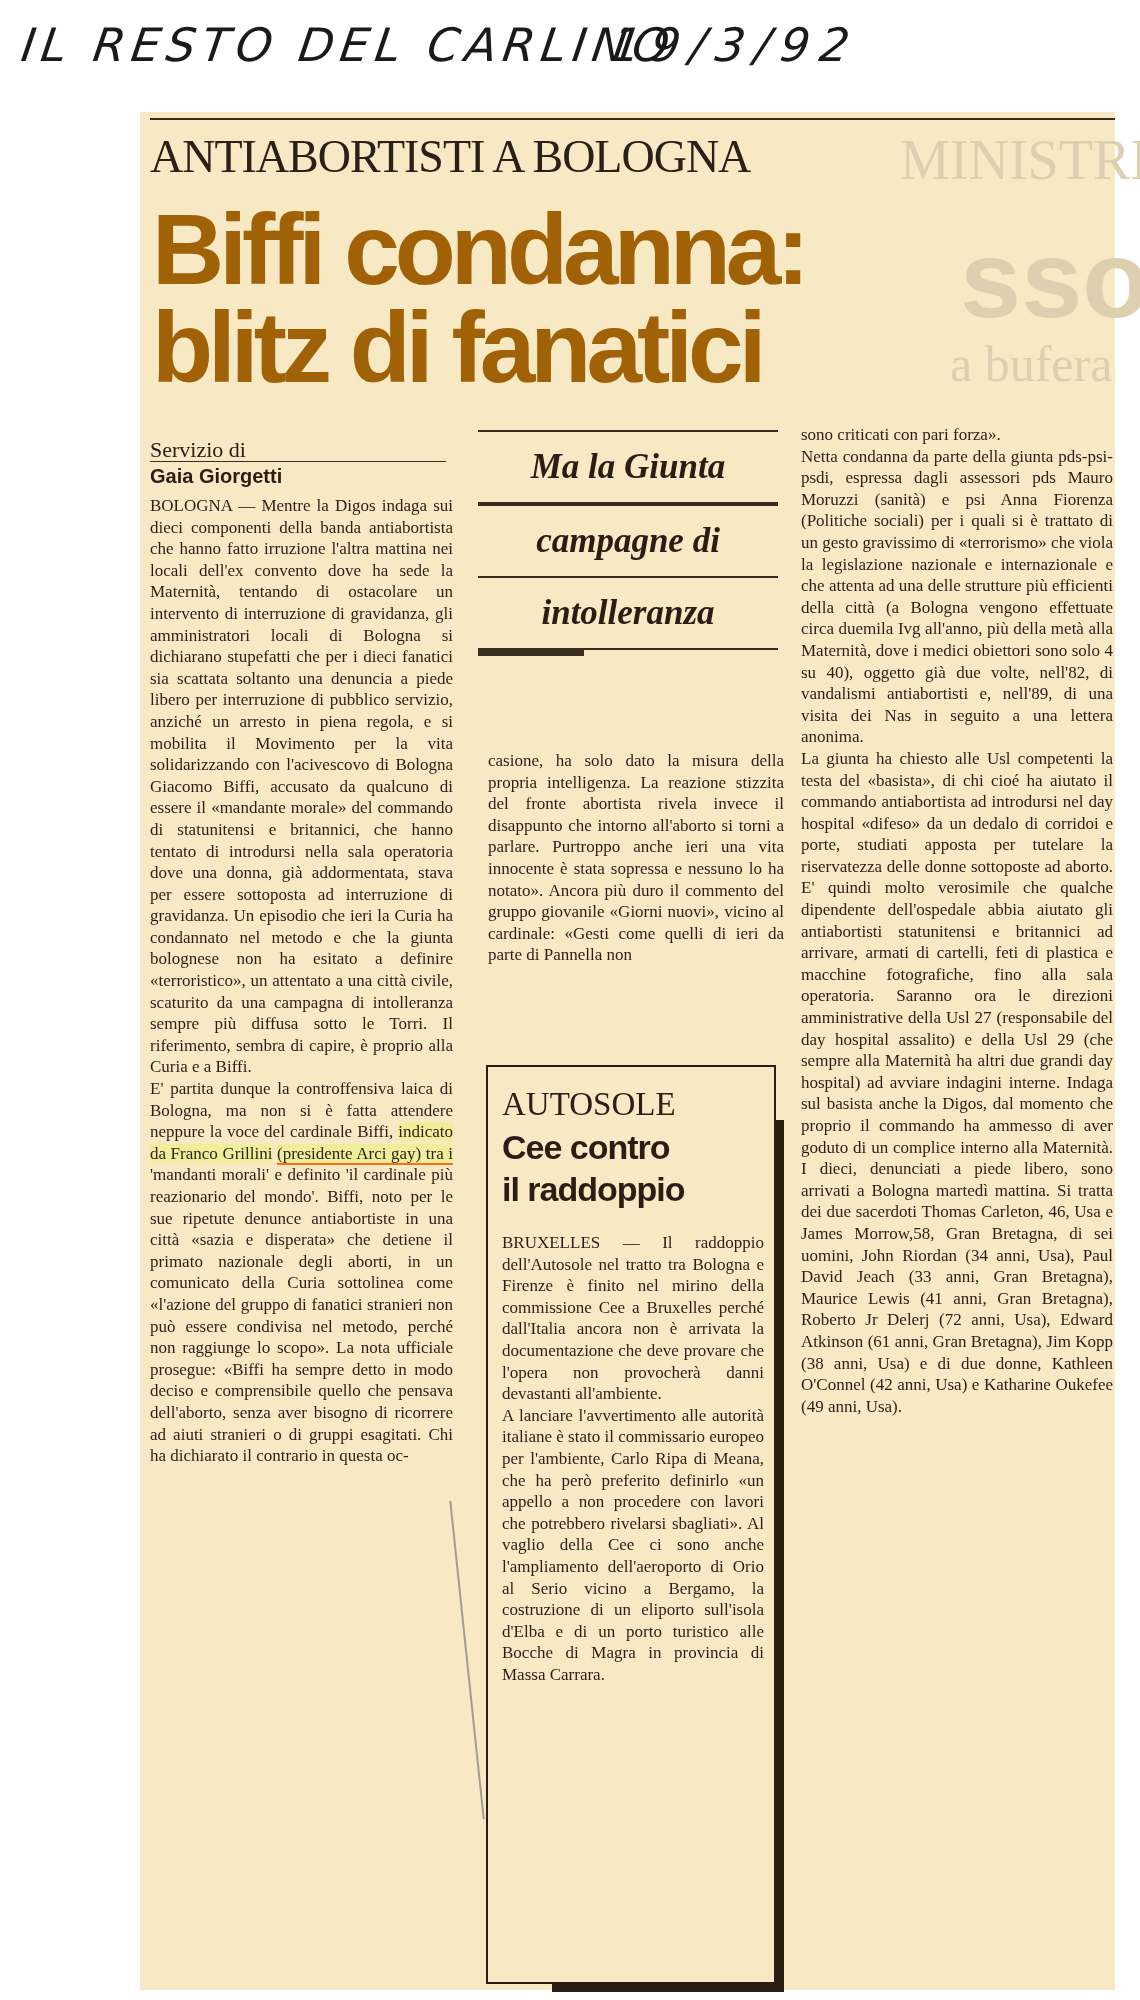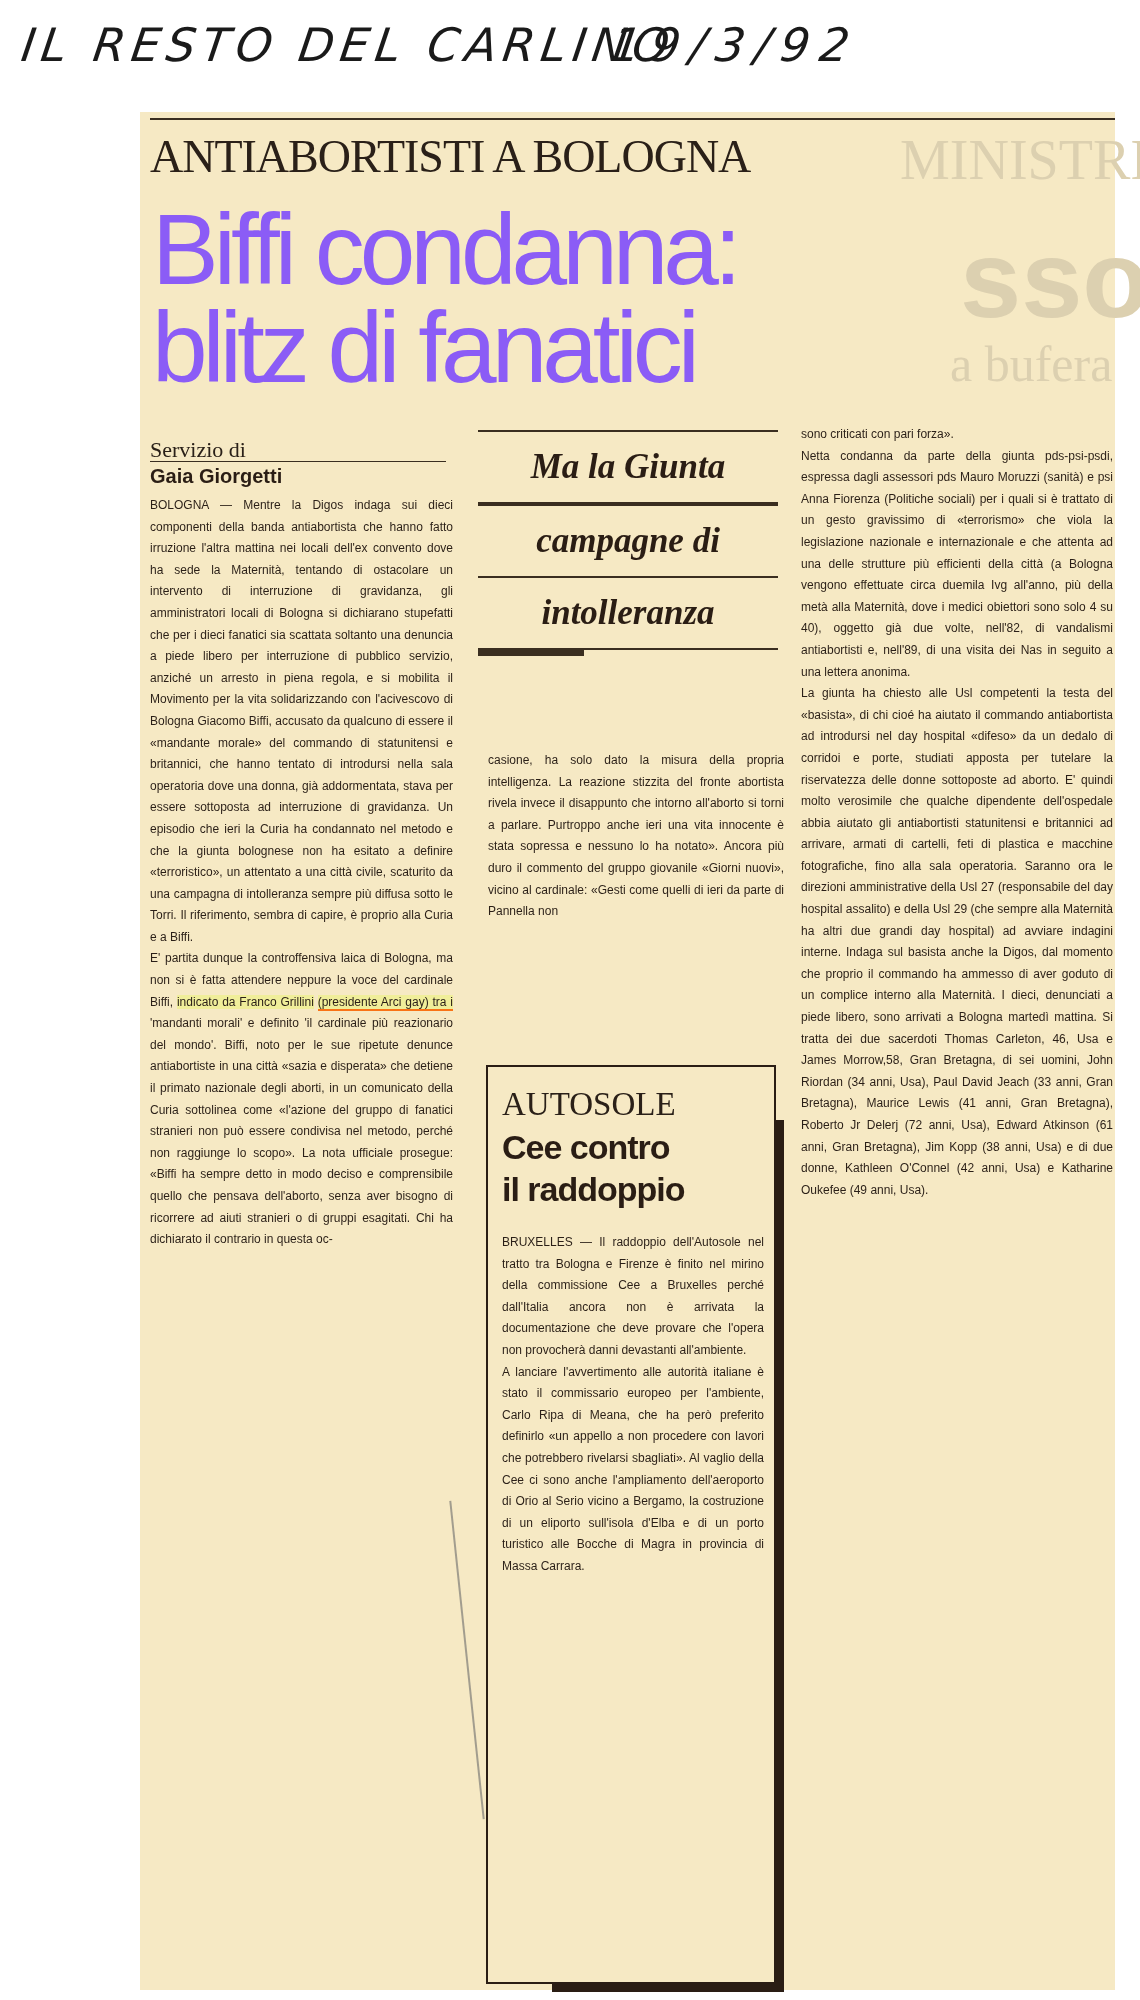--- a/index.html
+++ b/index.html
@@ -4,22 +4,22 @@
 <style>
   html,body{margin:0;padding:0;background:#ffffff;}
   body{width:1140px;height:2000px;position:relative;overflow:hidden;font-family:"Liberation Sans",sans-serif;}
   .handwriting{position:absolute;top:18px;font-family:"DejaVu Sans",sans-serif;font-style:italic;font-weight:300;font-size:46px;color:#1a1a1a;letter-spacing:6px;transform:skewX(-8deg);}
   #hw-paper{left:22px;}
   #hw-date{left:612px;letter-spacing:10px;}
   .clip{position:absolute;left:140px;top:112px;width:975px;height:1878px;background:#f6e9c4;}
   .clip-top-rule{position:absolute;left:150px;top:118px;width:965px;height:2px;background:#3a2e20;}
   .ghost{position:absolute;color:#dcd0b0;font-family:"Liberation Serif",serif;}
   .kicker{position:absolute;left:150px;top:130px;font-family:"Liberation Serif",serif;font-size:46px;color:#2a2018;letter-spacing:-1px;white-space:nowrap;}
-  .headline{position:absolute;left:152px;top:200px;font-family:"Liberation Sans",sans-serif;font-weight:normal;font-size:100px;line-height:98px;color:#8b5cf6;letter-spacing:-5px;}
-  .col{position:absolute;font-family:Liberation Sans, sans-serif;font-size:12px;line-height:21.6px;color:#2a1f17;text-align:justify;hyphens:none;}
+  .headline{position:absolute;left:152px;top:200px;font-family:"Liberation Sans",sans-serif;font-weight:bold;font-size:100px;line-height:98px;color:#a16207;letter-spacing:-5px;}
+  .col{position:absolute;font-family:Liberation Serif, serif;font-size:17px;line-height:21.6px;color:#2a1f17;text-align:justify;hyphens:none;}
   .col p{margin:0;text-indent:0;}
   #col1{left:150px;top:495px;width:303px;}
   #col2{left:488px;top:750px;width:296px;}
   #col3{left:801px;top:424px;width:312px;}
   .byline-label{position:absolute;left:150px;top:437px;font-family:Liberation Serif, serif;font-size:22px;color:#2a2018;}
   .byline-rule{position:absolute;left:150px;top:461px;width:296px;height:1px;background:#3a2e20;}
   .byline-name{position:absolute;left:150px;top:465px;font-weight:bold;font-size:20px;color:#2a1d14;}
   .pull{position:absolute;left:478px;top:430px;width:300px;}
   .pull-rule{height:2px;background:#3a2e20;}
   .pull-line{font-family:"Liberation Serif",serif;font-style:italic;font-weight:bold;font-size:35px;line-height:70px;text-align:center;color:#2a1d14;}

